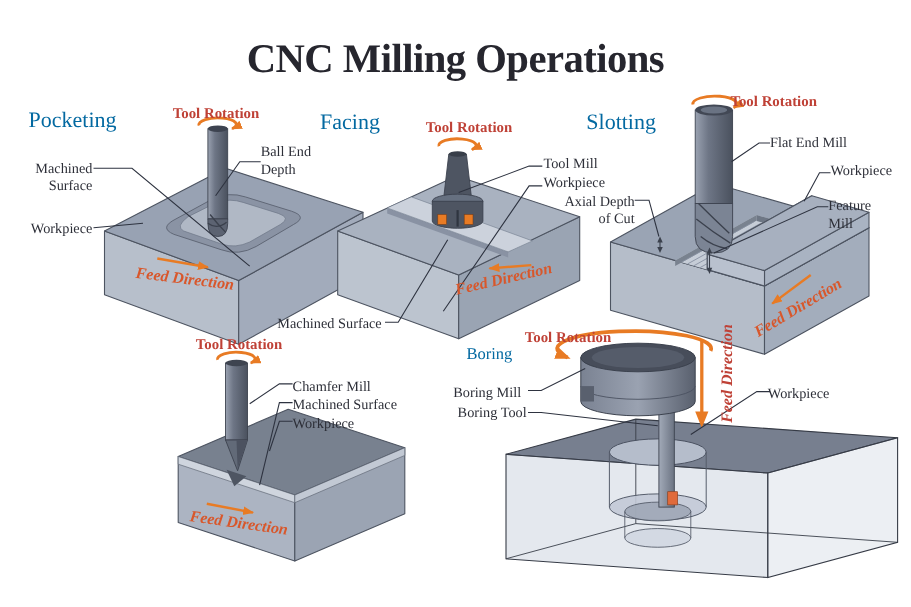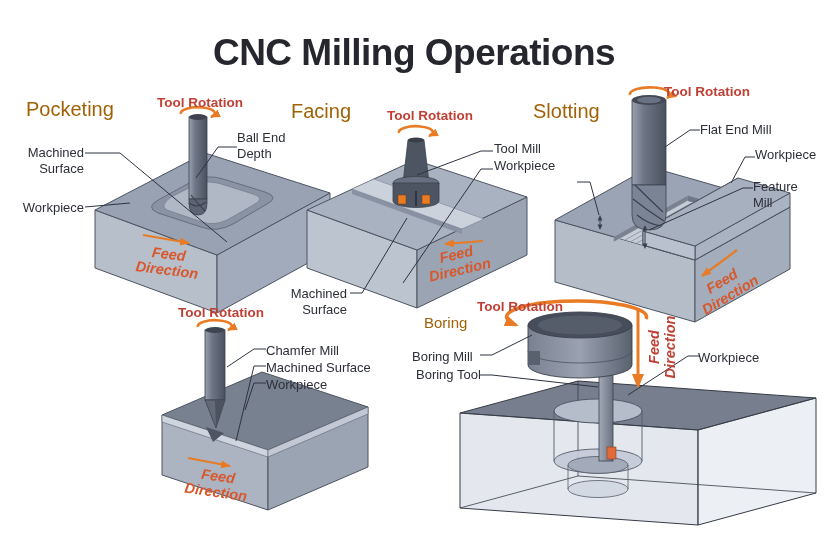--- a/index.html
+++ b/index.html
@@ -1,21 +1,21 @@
 <!DOCTYPE html>
 <html><head>
 <meta charset="utf-8">
 <style>
   html,body{margin:0;padding:0;background:#fff;}
   #stage{position:relative;width:828px;height:552px;background:#ffffff;overflow:hidden;
-         font-family:Liberation Sans, sans-serif;}
+         font-family:Liberation Serif, serif;}
   .abs{position:absolute;}
   #title{left:0;right:0;top:32px;text-align:center;font-size:37px;font-weight:600;
          color:#26262e;letter-spacing:-0.5px;}
-  .head{font-size:20px;color:#a16207;}
+  .head{font-size:20px;color:#0369a1;}
   .lbl{font-size:13px;color:#2d2f38;line-height:1.2;}
   .r{text-align:right;}
   .rot{color:#bf4136;font-weight:bold;font-size:13.5px;}
   .feed{color:#d8572b;font-style:italic;font-weight:bold;font-size:14.5px;text-align:center;}
   .feed.red{color:#bf4136;}
   svg{position:absolute;overflow:visible;}
   .ldr{stroke:#2e3340;stroke-width:1;fill:none;}
   .blk{stroke:#4d5461;stroke-width:1;stroke-linejoin:round;}
   .rotarc{stroke:#e87b24;stroke-width:2.6;fill:none;}
   .feedarrow{stroke:#e87b24;stroke-width:2.2;fill:none;}
@@ -162,20 +162,21 @@
     <polyline class="ldr" points="155,45 145,45 120,62"></polyline>
     <polyline class="ldr" points="210,72 200,72 186,98"></polyline>
     <polyline class="ldr" points="208,103 198,103 104,145"></polyline>
     <polyline class="ldr" points="32,97 45,97 54,130"></polyline>
   </svg>
   <div class="abs head" style="left:533px;top:100px">Slotting</div>
   <div class="abs rot" style="left:664px;top:84px">Tool Rotation</div>
   <div class="abs lbl" style="left:700px;top:122px">Flat End Mill</div>
   <div class="abs lbl" style="left:755px;top:147px">Workpiece</div>
   <div class="abs lbl" style="left:753px;top:179px;width:60px">Feature Mill</div>
+  <div class="abs lbl r" style="left:500px;top:175px;width:77px">Axial Depth of Cut</div>
   <div class="abs feed" style="left:678px;top:272px;width:96px;transform:rotate(-31deg)">Feed Direction</div>
 
   <svg class="abs" style="left:150px;top:320px" width="235" height="195" viewBox="0 0 235 195">
     <g>
       <polygon class="blk" points="12,95 118,130 118,190 12,155" fill="#acb4c2"></polygon>
       <polygon class="blk" points="118,130 218,87 218,147 118,190" fill="#9ba4b3"></polygon>
       <polygon class="blk" points="12,95 112,52 218,87 118,130" fill="#78818f"></polygon>
       <polygon points="12,95 118,130 118,137 12,102" fill="#cfd5de" stroke="#5a6170" stroke-width="0.6"></polygon>
       <polygon points="118,130 218,87 218,94 118,137" fill="#c2c9d4" stroke="#5a6170" stroke-width="0.6"></polygon>
       <polygon points="56,107 74,113 63,122" fill="#4e5562"></polygon>

